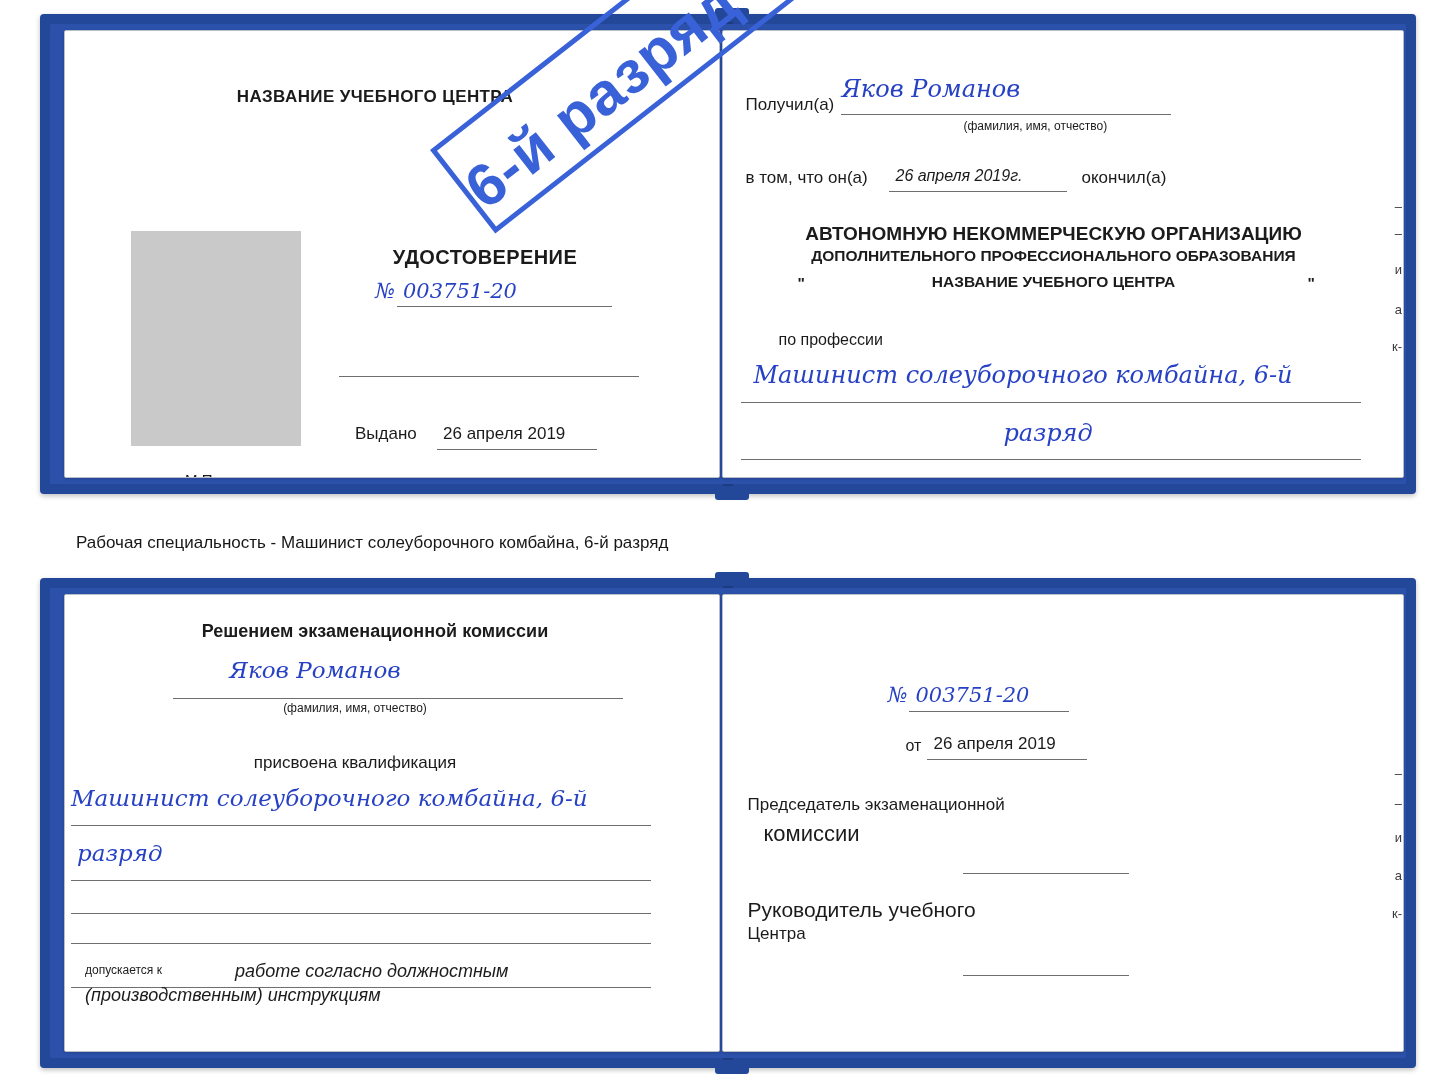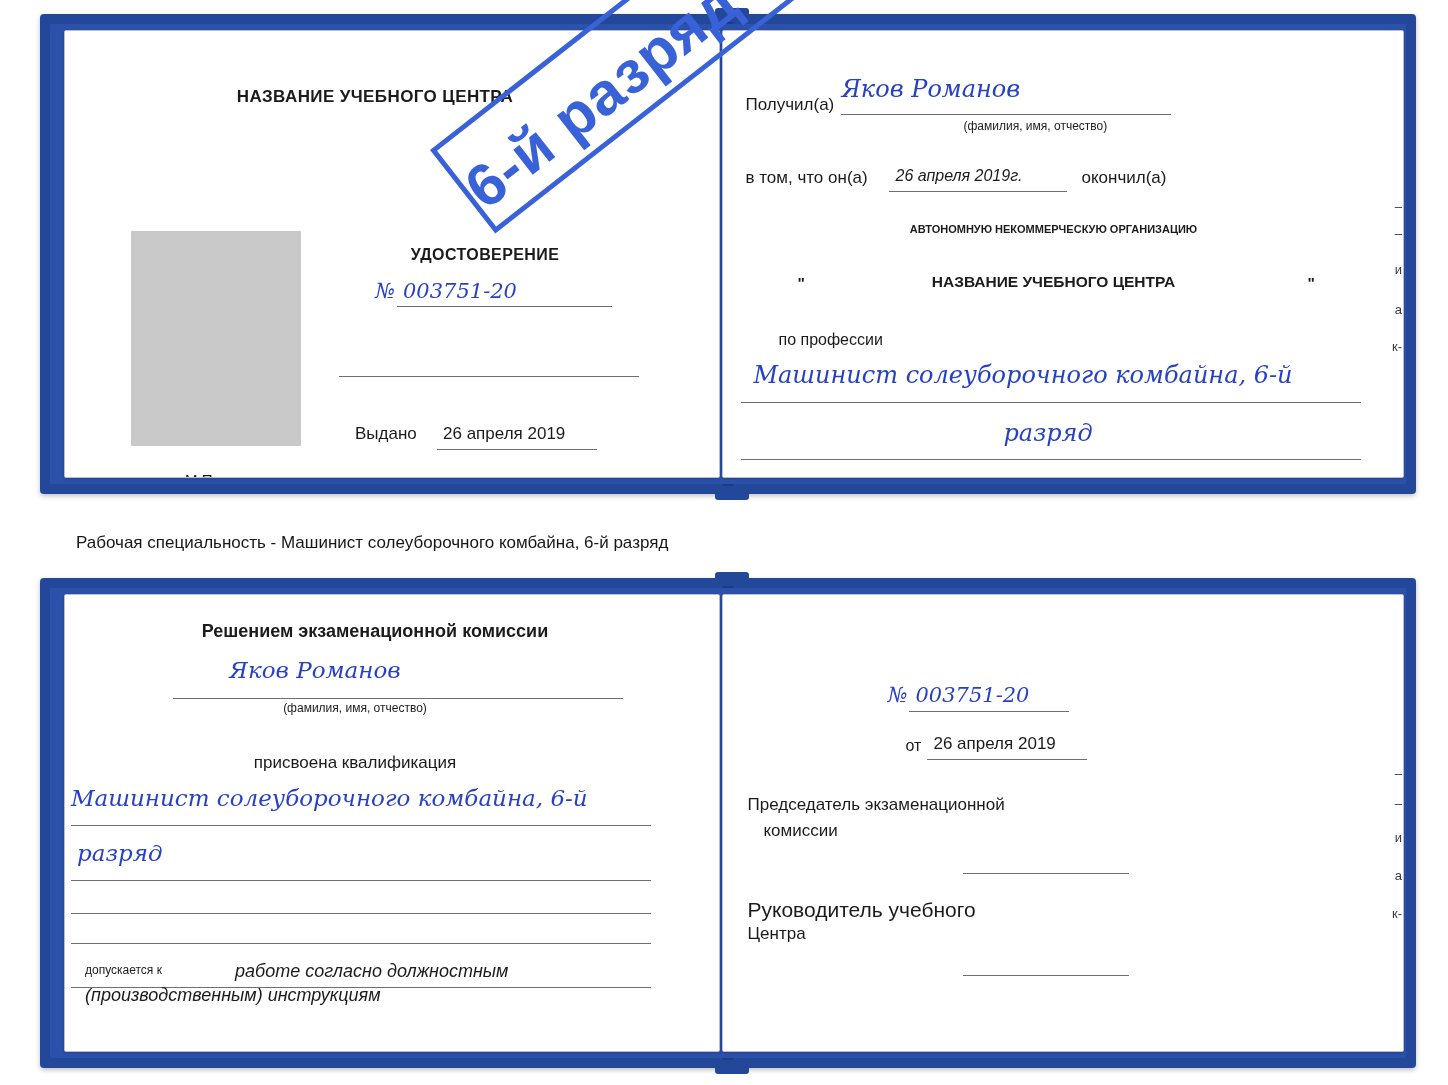--- a/index.html
+++ b/index.html
@@ -130,21 +130,21 @@
   <div class="book" style="left:40px; top:14px; width:1376px; height:480px;">
     <div class="notch top" style="left:50.3%;"></div>
     <div class="notch bottom" style="left:50.3%;"></div>
     <div class="book-inner"></div>
 
     <div class="leaf left">
       <div class="t bold center" style="left:70px; top:56px; width:480px; font-size:17px; letter-spacing:.4px;">НАЗВАНИЕ УЧЕБНОГО ЦЕНТРА</div>
 
       <div class="photo" style="left:66px; top:200px; width:170px; height:215px;"></div>
 
-      <div class="t bold center" style="left:270px; top:215px; width:300px; font-size:16px; letter-spacing:.4px;">УДОСТОВЕРЕНИЕ</div>
+      <div class="t bold center" style="left:270px; top:215px; width:300px; font-size:20px; letter-spacing:.4px;">УДОСТОВЕРЕНИЕ</div>
 
       <div class="t hand" style="left:310px; top:248px; font-size:21px;">№</div>
       <div class="t hand" style="left:338px; top:248px; font-size:21px;">003751-20</div>
       <div class="rule" style="left:332px; top:275px; width:215px;"></div>
 
       <div class="rule" style="left:274px; top:345px; width:300px;"></div>
 
       <div class="t" style="left:290px; top:393px; font-size:17px;">Выдано</div>
       <div class="t" style="left:378px; top:393px; font-size:17px;">26 апреля 2019</div>
       <div class="rule" style="left:372px; top:418px; width:160px;"></div>
@@ -156,21 +156,22 @@
       <div class="t" style="left:22px; top:64px; font-size:17px;">Получил(а)</div>
       <div class="t hand" style="left:118px; top:44px; font-size:24px;">Яков Романов</div>
       <div class="rule" style="left:118px; top:83px; width:330px;"></div>
       <div class="t" style="left:240px; top:88px; font-size:12px;">(фамилия, имя, отчество)</div>
 
       <div class="t" style="left:22px; top:137px; font-size:17px;">в том, что он(а)</div>
       <div class="t" style="left:172px; top:136px; font-size:16px; font-style:italic;">26 апреля 2019г.</div>
       <div class="rule" style="left:166px; top:160px; width:178px;"></div>
       <div class="t" style="left:358px; top:137px; font-size:17px;">окончил(а)</div>
 
-      <div class="t bold center" style="left:30px; top:192px; width:600px; font-size:11px;">АВТОНОМНУЮ НЕКОММЕРЧЕСКУЮ ОРГАНИЗАЦИЮ</div>
+      <div class="t bold center" style="left:30px; top:192px; width:600px; font-size:19px;">АВТОНОМНУЮ НЕКОММЕРЧЕСКУЮ ОРГАНИЗАЦИЮ</div>
+      <div class="t bold center" style="left:20px; top:216px; width:620px; font-size:15.5px;">ДОПОЛНИТЕЛЬНОГО ПРОФЕССИОНАЛЬНОГО ОБРАЗОВАНИЯ</div>
       <div class="t bold" style="left:74px; top:243px; font-size:15.5px;">"</div>
       <div class="t bold center" style="left:30px; top:242px; width:600px; font-size:15.5px;">НАЗВАНИЕ УЧЕБНОГО ЦЕНТРА</div>
       <div class="t bold" style="left:584px; top:243px; font-size:15.5px;">"</div>
 
       <div class="t" style="left:22px; top:300px; font-size:16px;padding-left:33px;">по профессии</div>
 
       <div class="t hand" style="left:30px; top:330px; font-size:24px;">Машинист солеуборочного комбайна, 6-й</div>
       <div class="rule" style="left:18px; top:371px; width:620px;"></div>
 
       <div class="t hand" style="left:280px; top:388px; font-size:24px;">разряд</div>
@@ -221,21 +222,21 @@
 
       <div class="t hand" style="left:164px; top:88px; font-size:21px;">№</div>
       <div class="t hand" style="left:192px; top:88px; font-size:21px;">003751-20</div>
       <div class="rule" style="left:186px; top:116px; width:160px;"></div>
 
       <div class="t" style="left:182px; top:142px; font-size:16px;">от</div>
       <div class="t" style="left:210px; top:139px; font-size:17px;">26 апреля 2019</div>
       <div class="rule" style="left:204px; top:164px; width:160px;"></div>
 
       <div class="t" style="left:24px; top:200px; font-size:17px;">Председатель экзаменационной</div>
-      <div class="t" style="left:24px; top:226px; font-size:17px;padding-left:16px;">комиссии</div>
+      <div class="t" style="left:24px; top:226px; font-size:22px;padding-left:16px;">комиссии</div>
       <div class="rule" style="left:240px; top:278px; width:166px;"></div>
 
       <div class="t" style="left:24px; top:303px; font-size:21px;">Руководитель учебного</div>
       <div class="t" style="left:24px; top:329px; font-size:17px;">Центра</div>
       <div class="rule" style="left:240px; top:380px; width:166px;"></div>
     </div>
 
     <div class="edge" style="right:14px; top:188px;">–</div>
     <div class="edge" style="right:14px; top:218px;">–</div>
     <div class="edge" style="right:14px; top:252px;">и</div>

